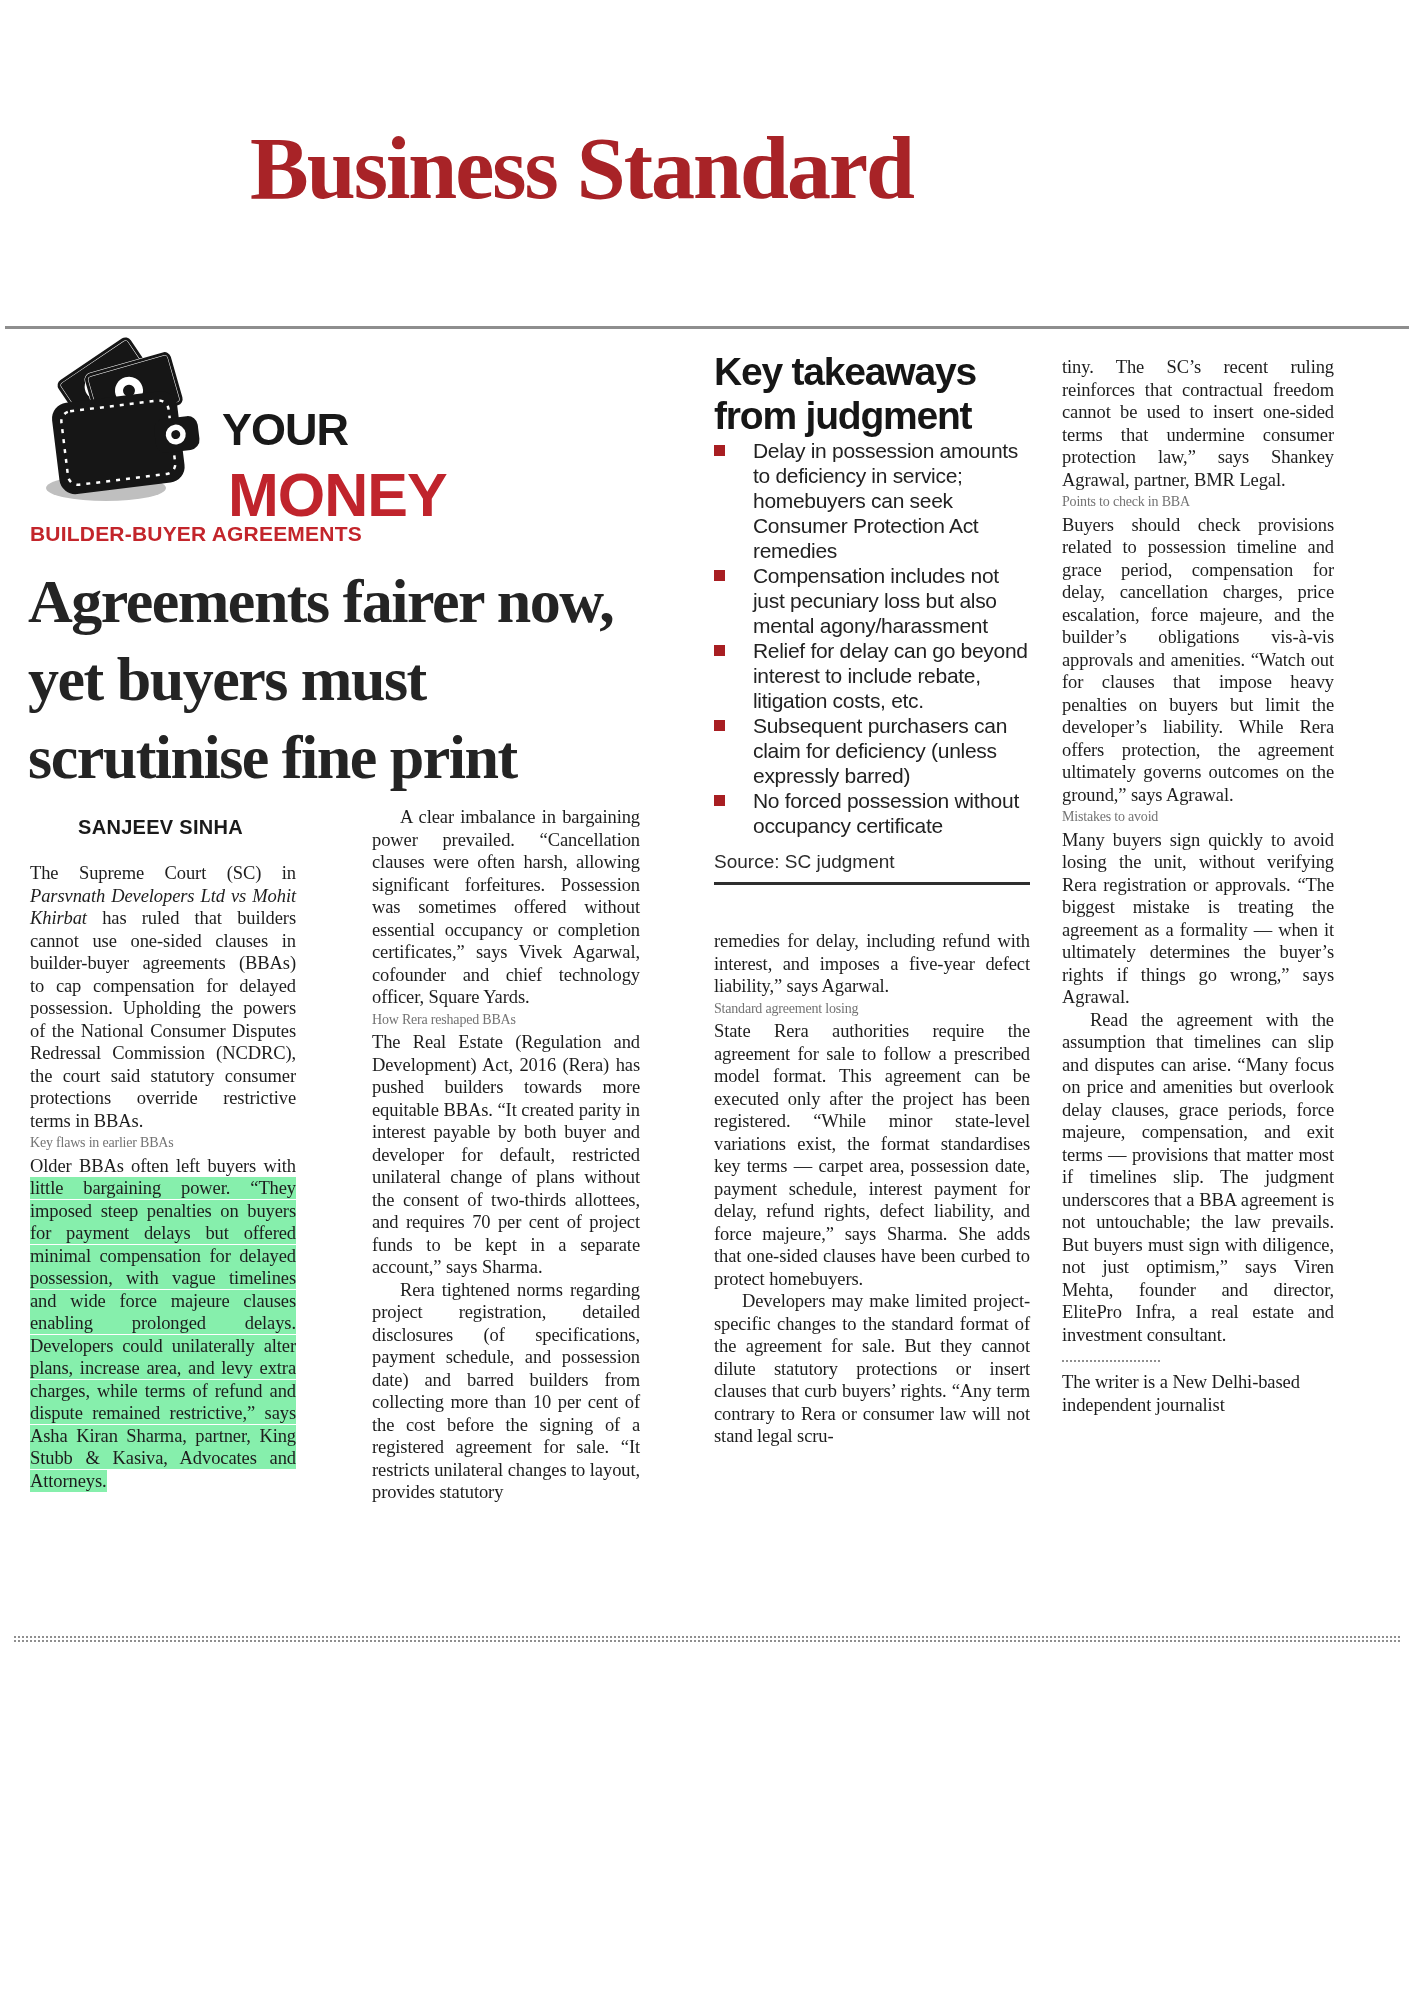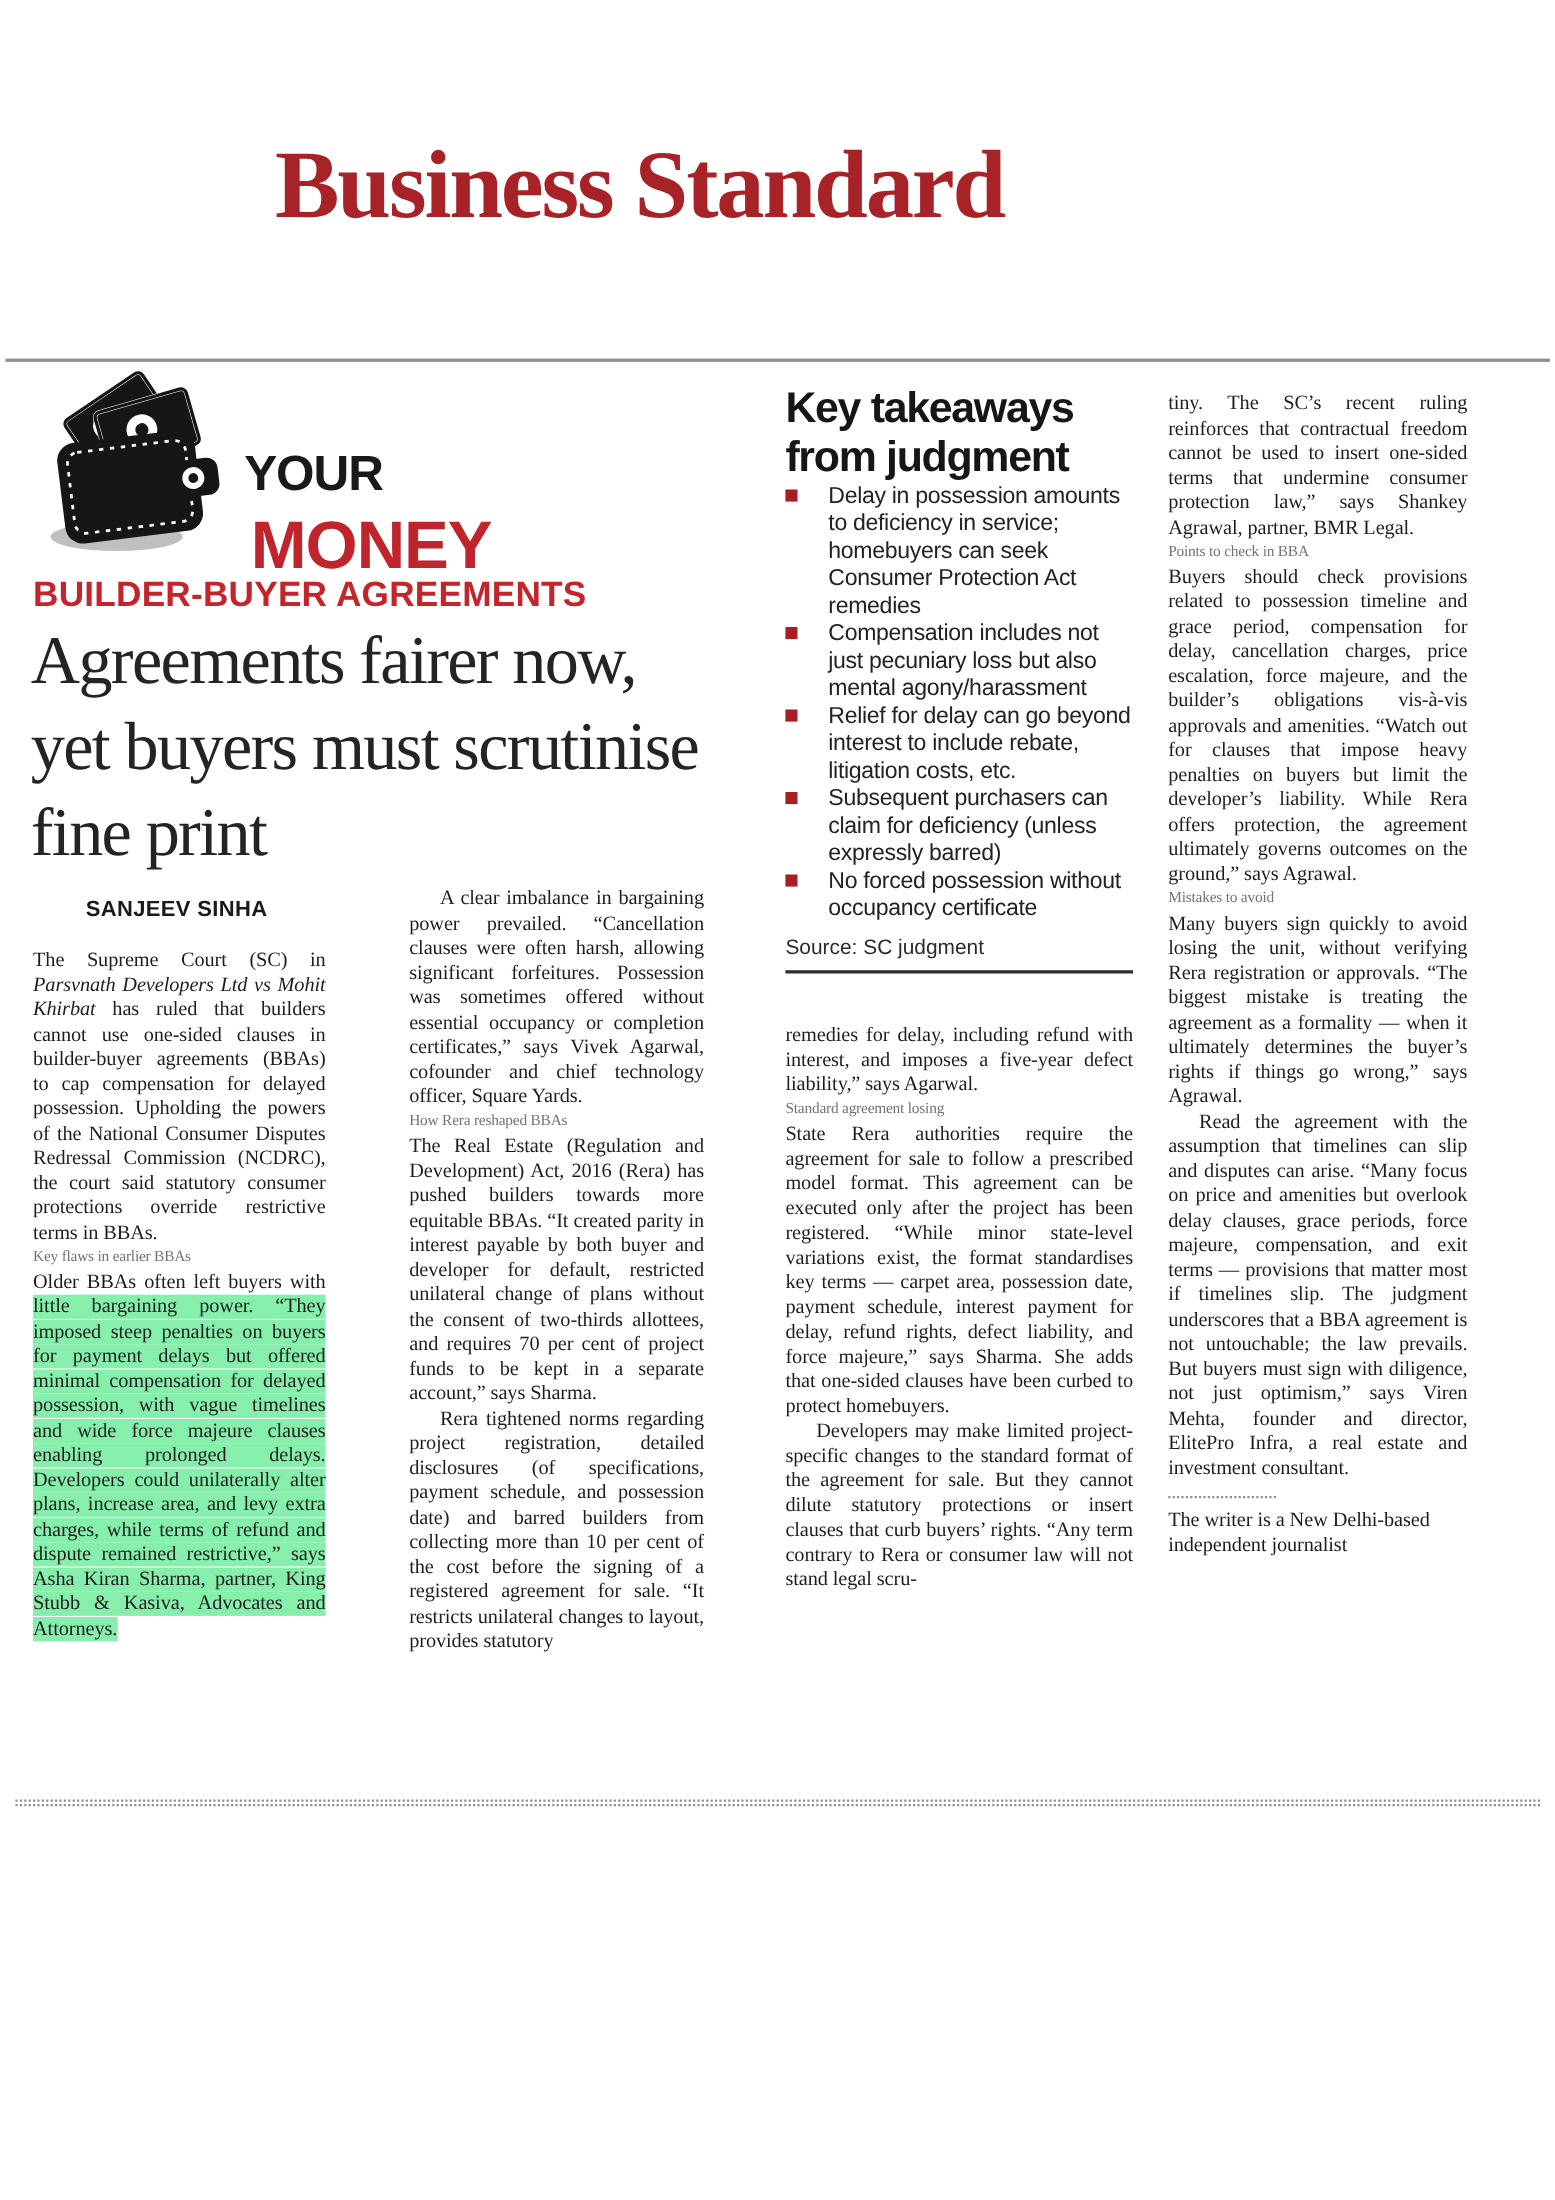--- a/index.html
+++ b/index.html
@@ -18,24 +18,24 @@
 
   .section-your  { position:absolute; left:222px; top:404px;
                    font-family:"Liberation Sans", sans-serif; font-weight:700;
                    font-size:45px; letter-spacing:-1px; color:#191919; }
   .section-money { position:absolute; left:228px; top:460px;
                    font-family:"Liberation Sans", sans-serif; font-weight:700;
                    font-size:61px; letter-spacing:-1px; color:#c0242c; }
 
   .eyebrow { position:absolute; left:30px; top:522px;
              font-family:"Liberation Sans", sans-serif; font-weight:700;
-             font-size:32px; letter-spacing:0.2px; color:#c3252b; }
+             font-size:21px; letter-spacing:0.2px; color:#c3252b; }
 
   .headline { position:absolute; left:28px; top:562px; width:630px;
-              font-weight:400; font-size:62px; line-height:78px;
+              font-weight:700; font-size:62px; line-height:78px;
               letter-spacing:-1.5px; color:#242424; }
 
   .byline { position:absolute; left:30px; top:816px;
             font-family:"Liberation Sans", sans-serif; font-weight:700;
             font-size:20px; letter-spacing:0.3px; color:#1a1a1a;margin-left:48px; }
 
   .col { position:absolute; text-align:justify; font-size:18.5px;
          line-height:22.5px; letter-spacing:-0.1px; color:#1d1d1d; }
   .col p { margin:0; }
   .col p.ind { text-indent:28px; }

